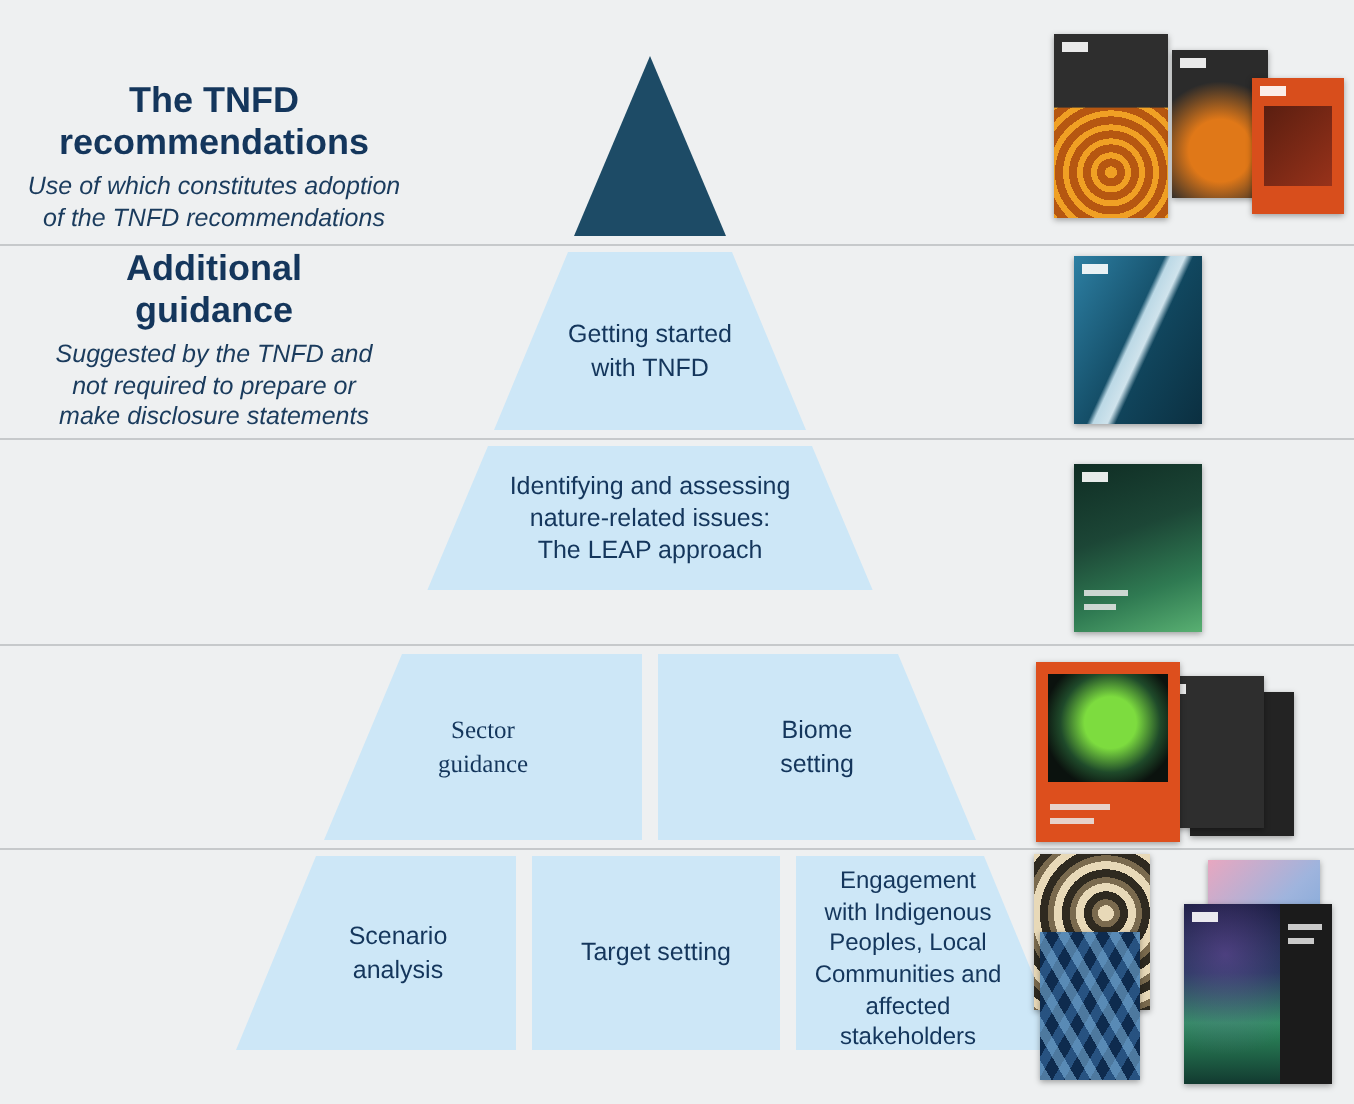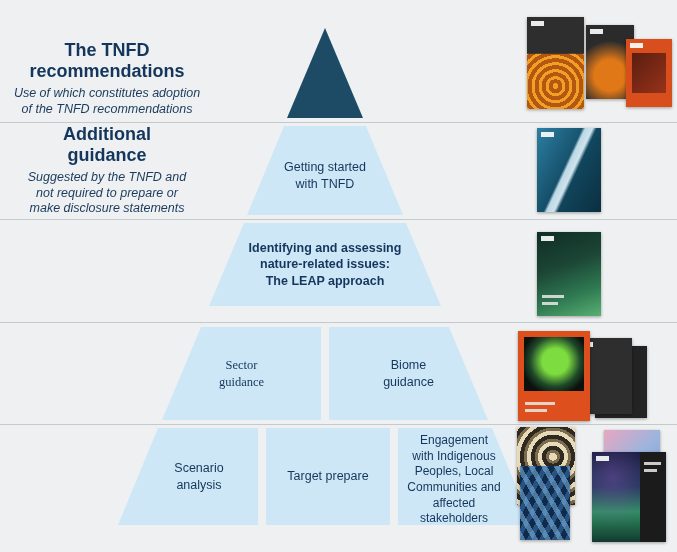--- a/index.html
+++ b/index.html
@@ -57,41 +57,41 @@
 make disclosure statements</div>
   </div>
 
   <div class="apex"></div>
 
   <div class="block" style="left:247px;top:126px;width:156px;height:99px;clip-path:polygon(37px 0,119px 0,156px 89px,0 89px);">
     <span>Getting started
 with TNFD</span>
   </div>
 
-  <div class="block" style="left:204px;top:223px;width:242px;height:83px;clip-path:polygon(40px 0,202px 0,242px 95px,0 95px);font-weight:bold;">
+  <div class="block" style="left:204px;top:223px;width:242px;height:72px;clip-path:polygon(40px 0,202px 0,242px 95px,0 95px);">
     <span>Identifying and assessing
 nature-related issues:
 The LEAP approach</span>
   </div>
 
   <div class="block" style="left:162px;top:327px;width:159px;height:93px;clip-path:polygon(39px 0,159px 0,159px 93px,0 93px);font-family:Liberation Serif, serif;">
     <span>Sector
 guidance</span>
   </div>
   <div class="block" style="left:329px;top:327px;width:159px;height:93px;clip-path:polygon(0 0,120px 0,159px 93px,0 93px);">
     <span>Biome
-guidance</span>
+setting</span>
   </div>
 
   <div class="block" style="left:118px;top:428px;width:140px;height:97px;padding-left:0;clip-path:polygon(40px 0,140px 0,140px 97px,0 97px);">
     <span style="padding-left:22px">Scenario
 analysis</span>
   </div>
   <div class="block" style="left:266px;top:428px;width:124px;height:97px;">
-    <span>Target prepare</span>
+    <span>Target setting</span>
   </div>
   <div class="block" style="left:398px;top:428px;width:134px;height:104px;font-size:12px;clip-path:polygon(0 0,94px 0,134px 97px,0 97px);">
     <span style="padding-right:22px">Engagement
 with Indigenous
 Peoples, Local
 Communities and
 affected
 stakeholders</span>
   </div>
 

